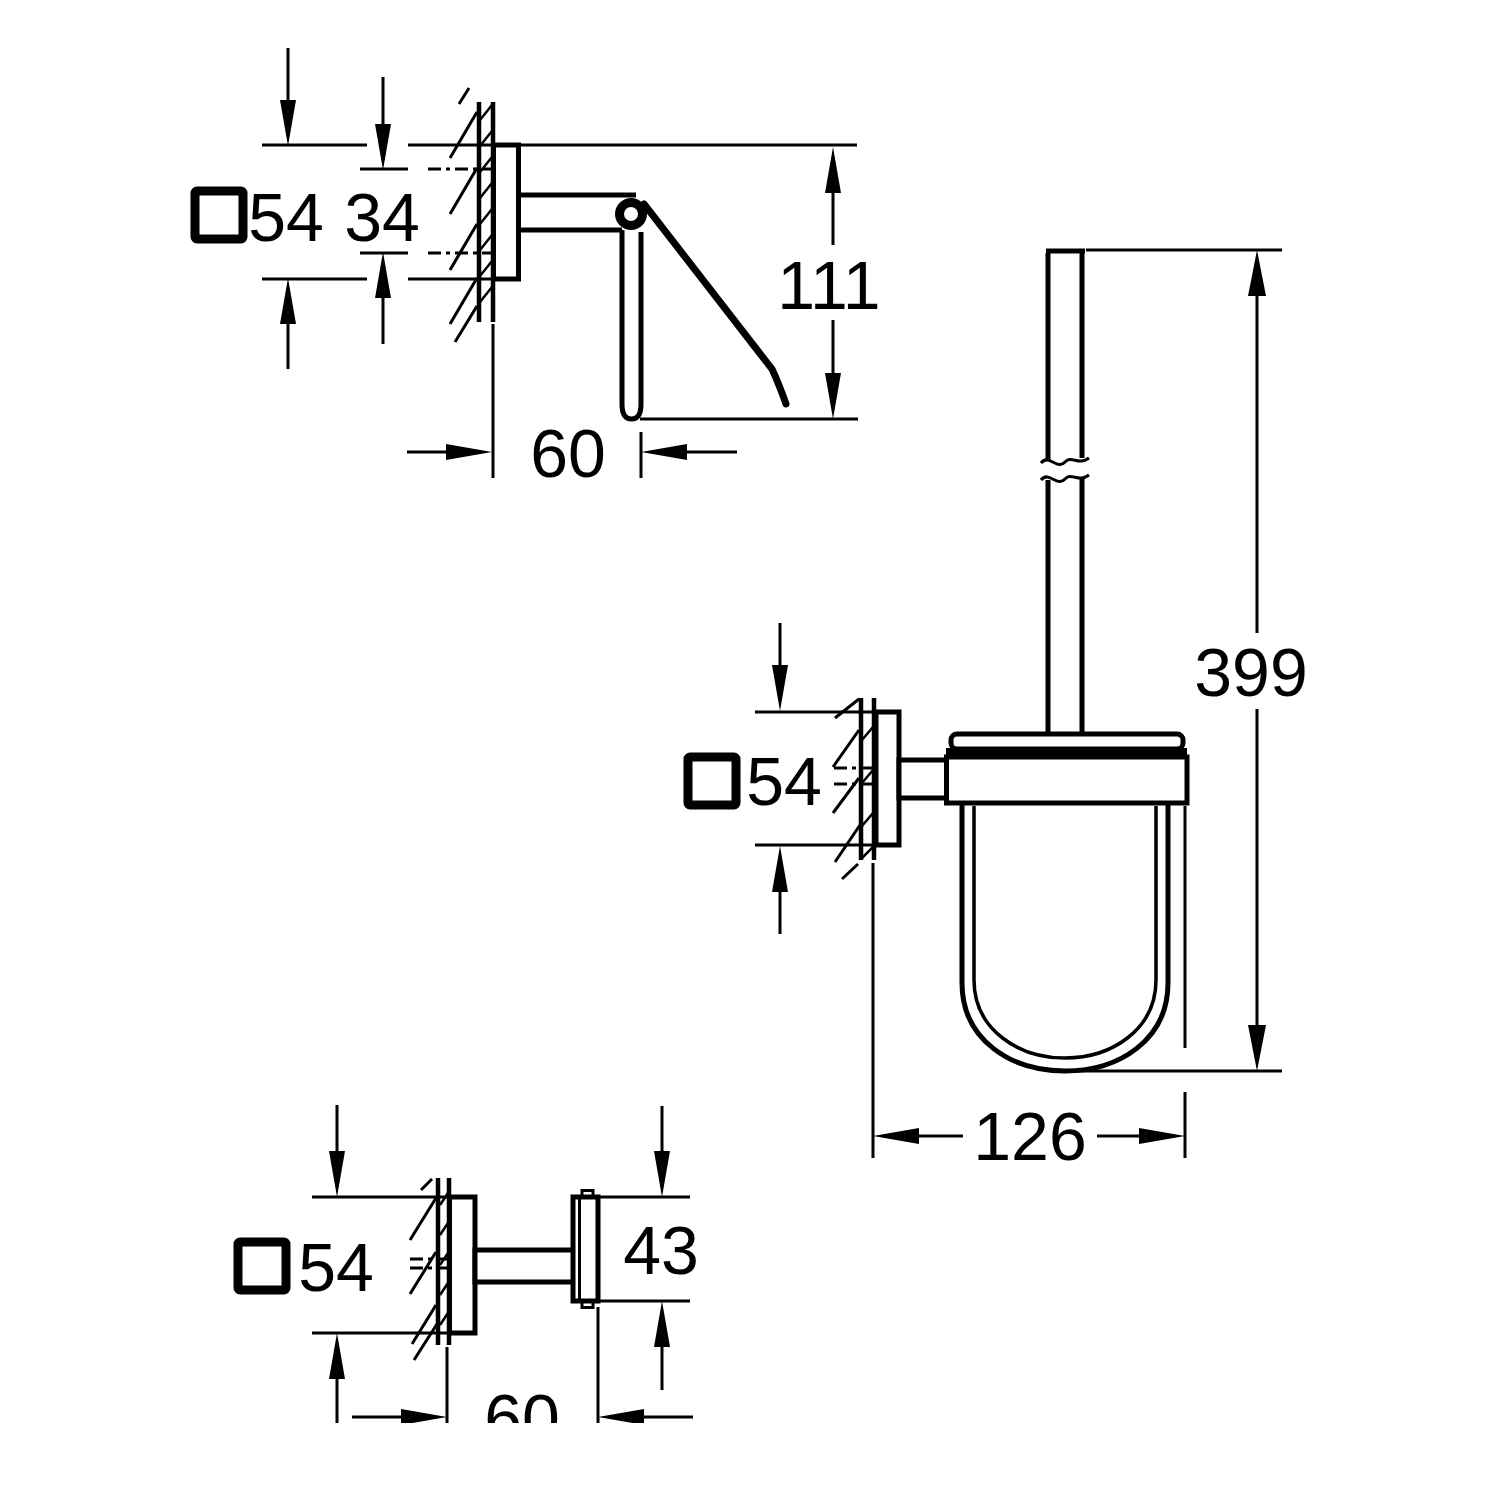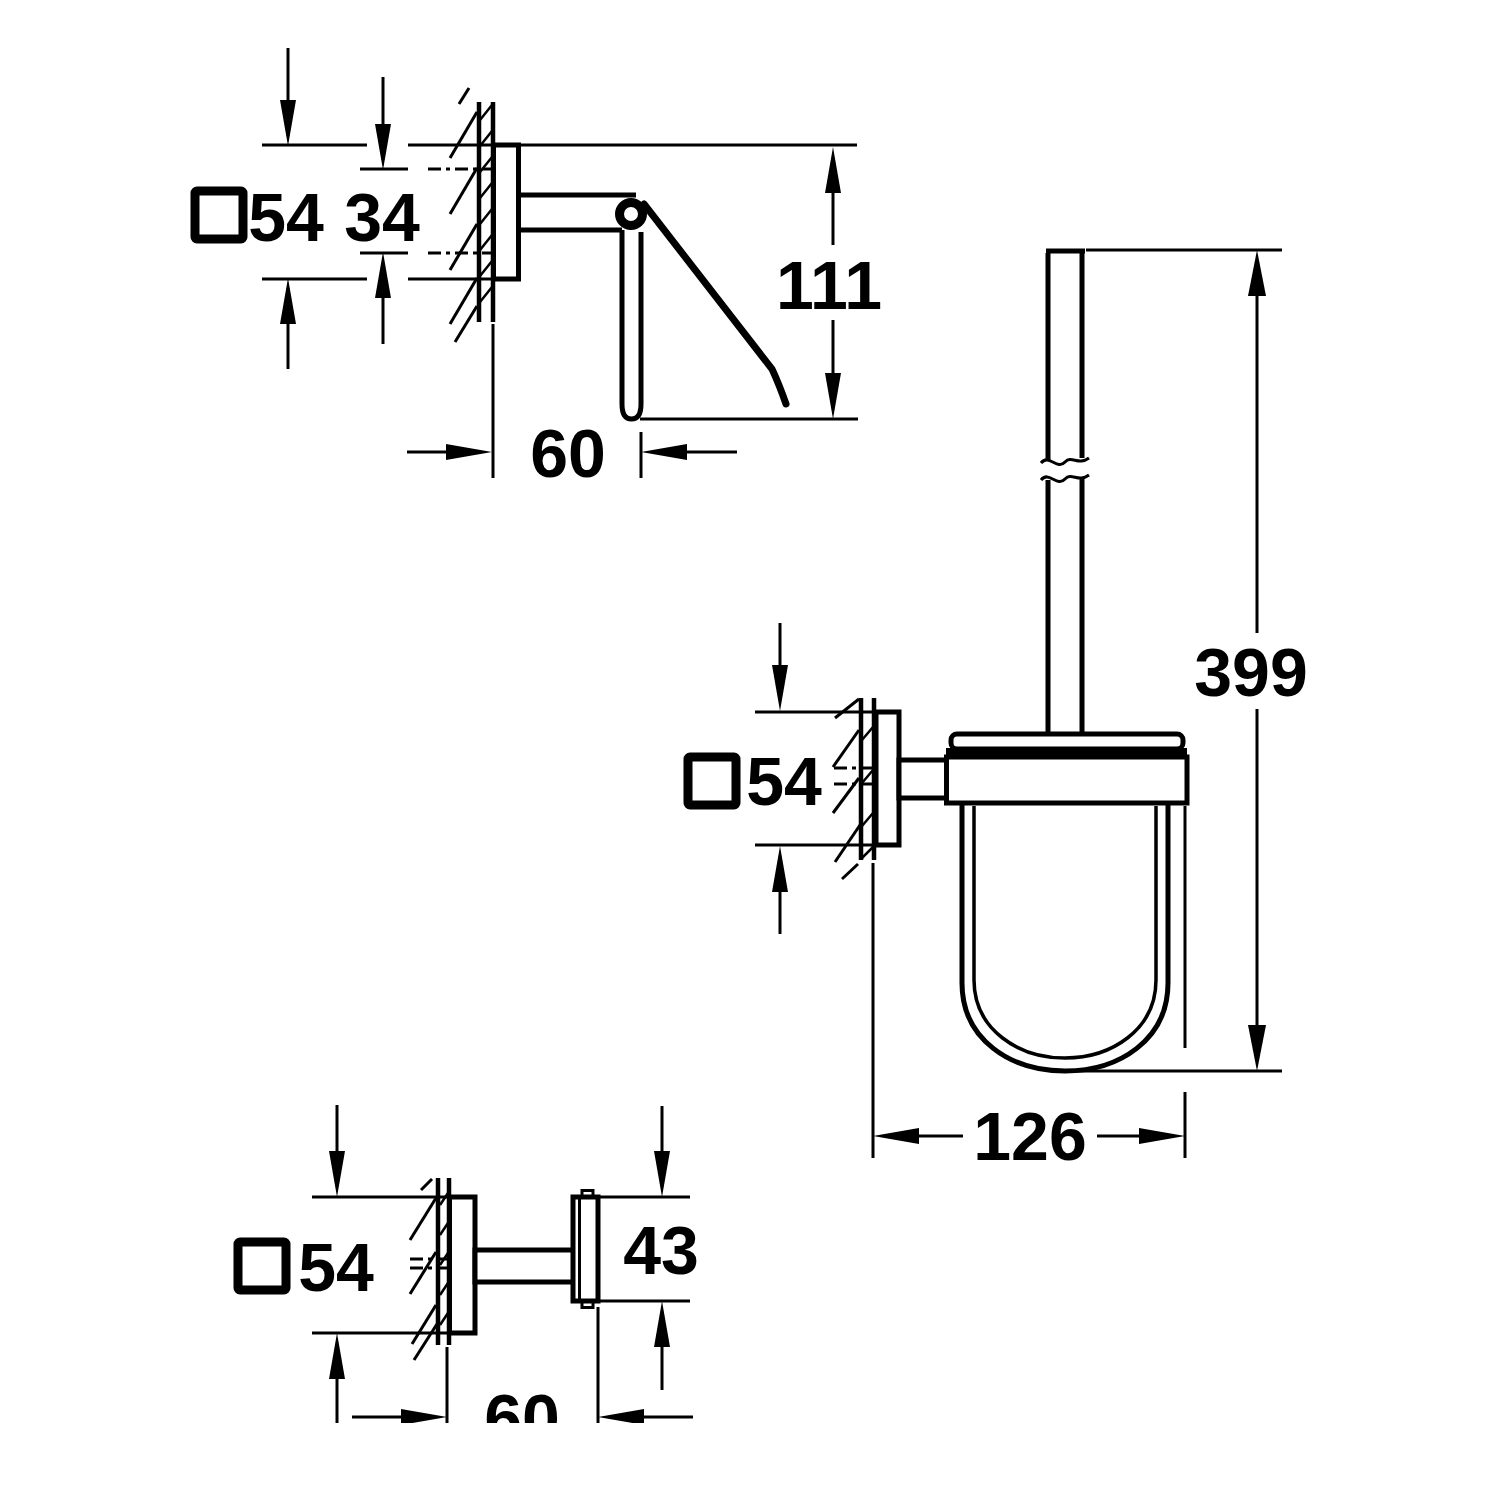--- a/index.html
+++ b/index.html
@@ -1,16 +1,16 @@
 <!DOCTYPE html>
 <html><head>
 <meta charset="utf-8">
 <style>
   html,body{margin:0;padding:0;background:#fff;}
-  .stage{width:1500px;height:1423px;position:relative;background:#f0abfc;font-weight:bold;}
+  .stage{width:1500px;height:1423px;position:relative;background:#f0abfc;}
   svg{display:block;}
   .dim-text{
     font-family:"Liberation Sans", sans-serif;
     font-size:68px;
     fill:#000;
     text-anchor:middle;
   }
   .outline{stroke:#000;fill:none;stroke-width:5;}
   .outline-white{stroke:#000;fill:#fff;stroke-width:5;}
   .thin{stroke:#000;fill:none;stroke-width:3;}

